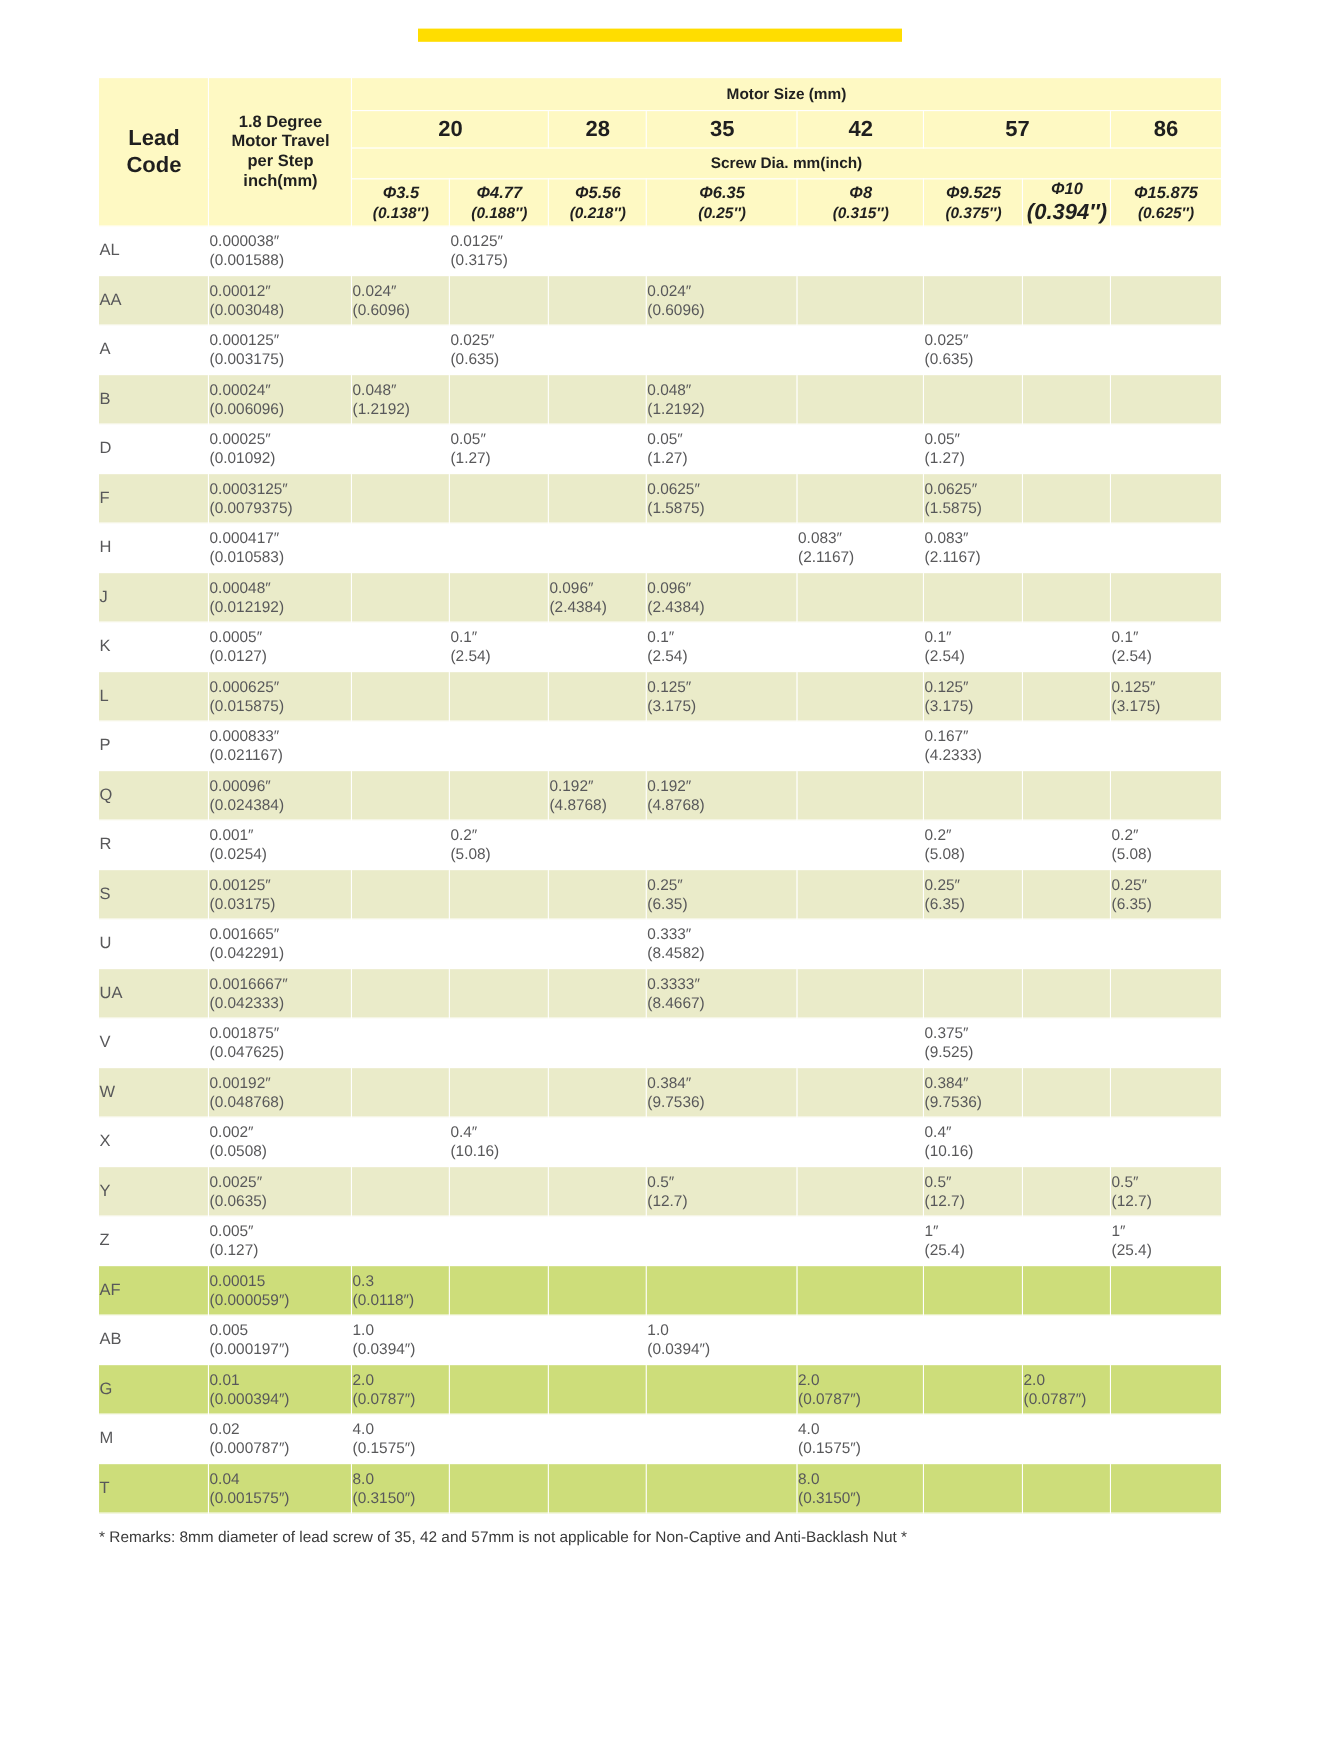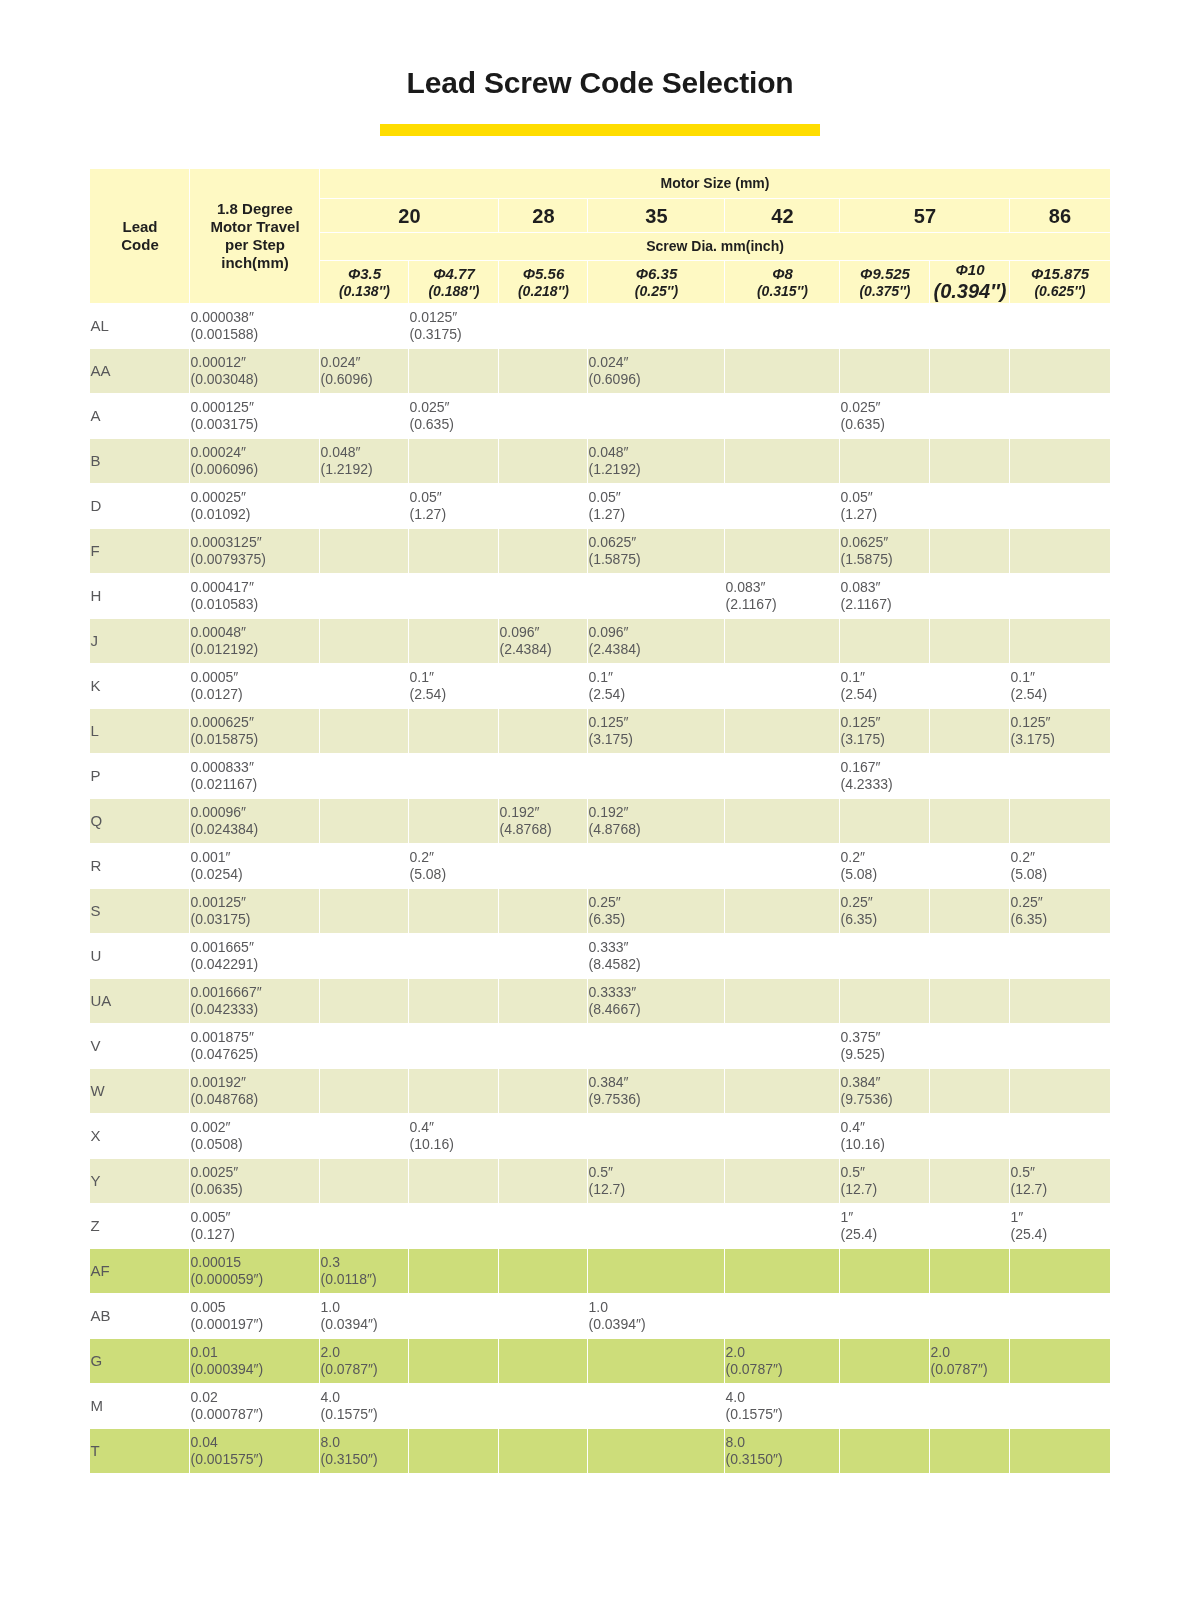--- a/index.html
+++ b/index.html
@@ -40,21 +40,21 @@
 
   
   thead th {
     background: #fef9c3;
     color: #1f1f1f;
     font-weight: bold;
     text-align: center;
     font-size: 14px;
     line-height: 1.2;
   }
-  th.leadcode { font-size: 15px; width: 100px; }
+  th.leadcode { font-size: 20px; width: 100px; }
   th.travel   { font-size: 15px; width: 130px; padding: 0 4px; }
   th.motorsize-top { font-size: 14px; height: 30px; }
   th.msize { font-size: 20px; height: 34px; }
   th.screwdia-top { font-size: 14px; height: 28px; }
   th.dia { font-size: 15px; height: 26px; font-style: italic; }
 
   
   tbody td {
     border: 1px solid #e3e3e3;
     height: 45px;
@@ -81,21 +81,20 @@
     color: #3a3a3a;
     text-align: left;
     line-height: 1.3;
   }
 </style>
 </head>
 <body>
 
 <div class="page">
 
-  <div class="title">Lead Screw Code Selection</div>
   <div class="title-bar"></div>
 
   <table class="lst">
     <colgroup>
       <col style="width:100px">
         <col style="width:130px">
       <col style="width:89px">
         <col style="width:90px">
         <col style="width:89px">
       <col style="width:137px">
@@ -713,13 +712,14 @@
             <span class="l1">8.0</span>
             <span class="l1">(0.3150″)</span>
           </td>
           <td class="val"></td>
           <td class="val"></td>
           <td class="val"></td>
         </tr>
       </tbody>
   </table>
 
+  <div class="remarks">* Remarks: 8mm diameter of lead screw of 35, 42 and 57mm is not applicable for Non-Captive and Anti-Backlash Nut *</div>
 </div>
 
 </body></html>

